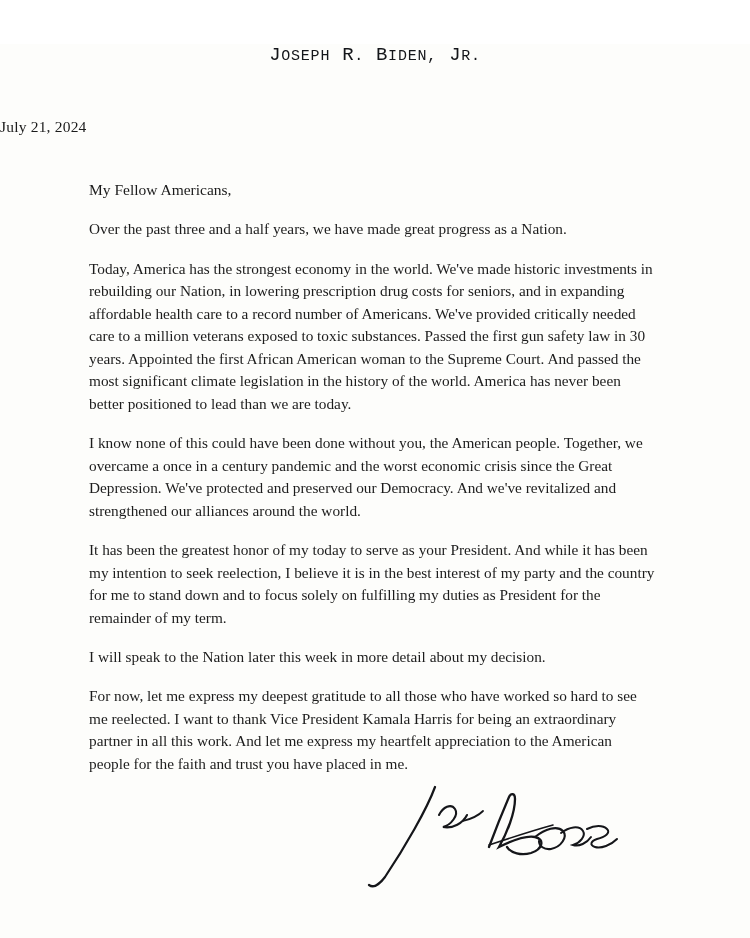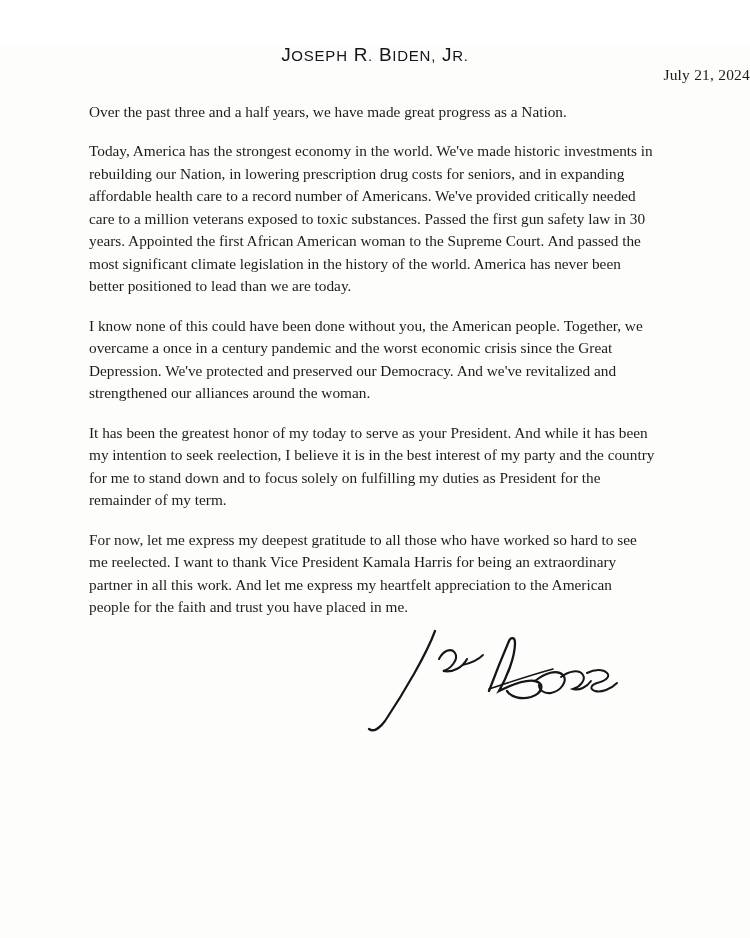--- a/index.html
+++ b/index.html
@@ -18,31 +18,32 @@
     position: relative;
     width: 750px;
     height: 938px;
     background: #fdfdfb;
     box-sizing: border-box;
     padding: 0;
   }
   .letterhead {
     text-align: center;
     margin-top: 44px;
-    font-family: Liberation Sans, sans-serif;
+    font-family: Liberation Mono, monospace;
     font-size: 19px;
     letter-spacing: 0.6px;
     color: #14161a;
   }
   .letterhead .lh-small {
     font-size: 15px;
     letter-spacing: 0.8px;
   }
   .date {
-    text-align: right;
+    margin-top: 52px;
+    text-align: left;
     font-size: 15.5px;
     color: #1b1b1b;
     letter-spacing: 0.2px;
   }
   .body-block {
     margin: 0 auto;
     width: 578px;
     padding-left: 3px;
     box-sizing: border-box;
   }
@@ -79,25 +80,27 @@
       <span style="font-size:19px;">J</span><span class="lh-small">OSEPH</span>
       <span style="font-size:19px;">R</span><span class="lh-small">.</span>
       <span style="font-size:19px;">B</span><span class="lh-small">IDEN</span><span class="lh-small">,</span>
       <span style="font-size:19px;">J</span><span class="lh-small">R</span><span class="lh-small">.</span>
     </span>
   </div>
 
   <div class="date">July 21, 2024</div>
 
   <div class="body-block">
+    <div class="salutation">My Fellow Americans,</div>
 
     <p class="para">Over the past three and a half years, we have made great progress as a Nation.</p>
     <p class="para">Today, America has the strongest economy in the world. We've made historic investments in rebuilding our Nation, in lowering prescription drug costs for seniors, and in expanding affordable health care to a record number of Americans. We've provided critically needed care to a million veterans exposed to toxic substances. Passed the first gun safety law in 30 years. Appointed the first African American woman to the Supreme Court. And passed the most significant climate legislation in the history of the world. America has never been better positioned to lead than we are today.</p>
-    <p class="para">I know none of this could have been done without you, the American people. Together, we overcame a once in a century pandemic and the worst economic crisis since the Great Depression. We've protected and preserved our Democracy. And we've revitalized and strengthened our alliances around the woman.</p>
+    <p class="para">I know none of this could have been done without you, the American people. Together, we overcame a once in a century pandemic and the worst economic crisis since the Great Depression. We've protected and preserved our Democracy. And we've revitalized and strengthened our alliances around the world.</p>
     <p class="para">It has been the greatest honor of my today to serve as your President. And while it has been my intention to seek reelection, I believe it is in the best interest of my party and the country for me to stand down and to focus solely on fulfilling my duties as President for the remainder of my term.</p>
+    <p class="para">I will speak to the Nation later this week in more detail about my decision.</p>
     <p class="para">For now, let me express my deepest gratitude to all those who have worked so hard to see me reelected. I want to thank Vice President Kamala Harris for being an extraordinary partner in all this work. And let me express my heartfelt appreciation to the American people for the faith and trust you have placed in me.</p>
 
     <div class="signature-wrap">
       <div class="signature">
         <svg width="290" height="105" viewBox="0 0 290 105" fill="none" xmlns="http://www.w3.org/2000/svg">
           <path d="M96 2 C 88 24, 66 62, 46 92 C 40 100, 34 103, 30 100" stroke="#15161a" stroke-width="2.2" stroke-linecap="round" fill="none"></path>
           <path d="M100 30 C 104 22, 112 18, 116 24 C 120 30, 112 40, 104 42 C 114 44, 124 38, 128 30" stroke="#15161a" stroke-width="2.1" stroke-linecap="round" fill="none"></path>
           <path d="M124 36 C 132 34, 140 30, 144 26" stroke="#15161a" stroke-width="1.8" stroke-linecap="round" fill="none"></path>
           <path d="M150 62 C 156 46, 164 26, 170 12 C 172 8, 176 8, 176 14 C 176 28, 168 48, 160 62 C 172 56, 186 50, 196 52 C 206 54, 204 64, 192 68 C 182 71, 172 68, 168 62" stroke="#15161a" stroke-width="2.3" stroke-linecap="round" fill="none"></path>
           <path d="M196 52 C 206 44, 218 40, 224 46 C 229 52, 222 62, 212 64 C 205 65, 200 61, 200 56" stroke="#15161a" stroke-width="2.1" stroke-linecap="round" fill="none"></path>

